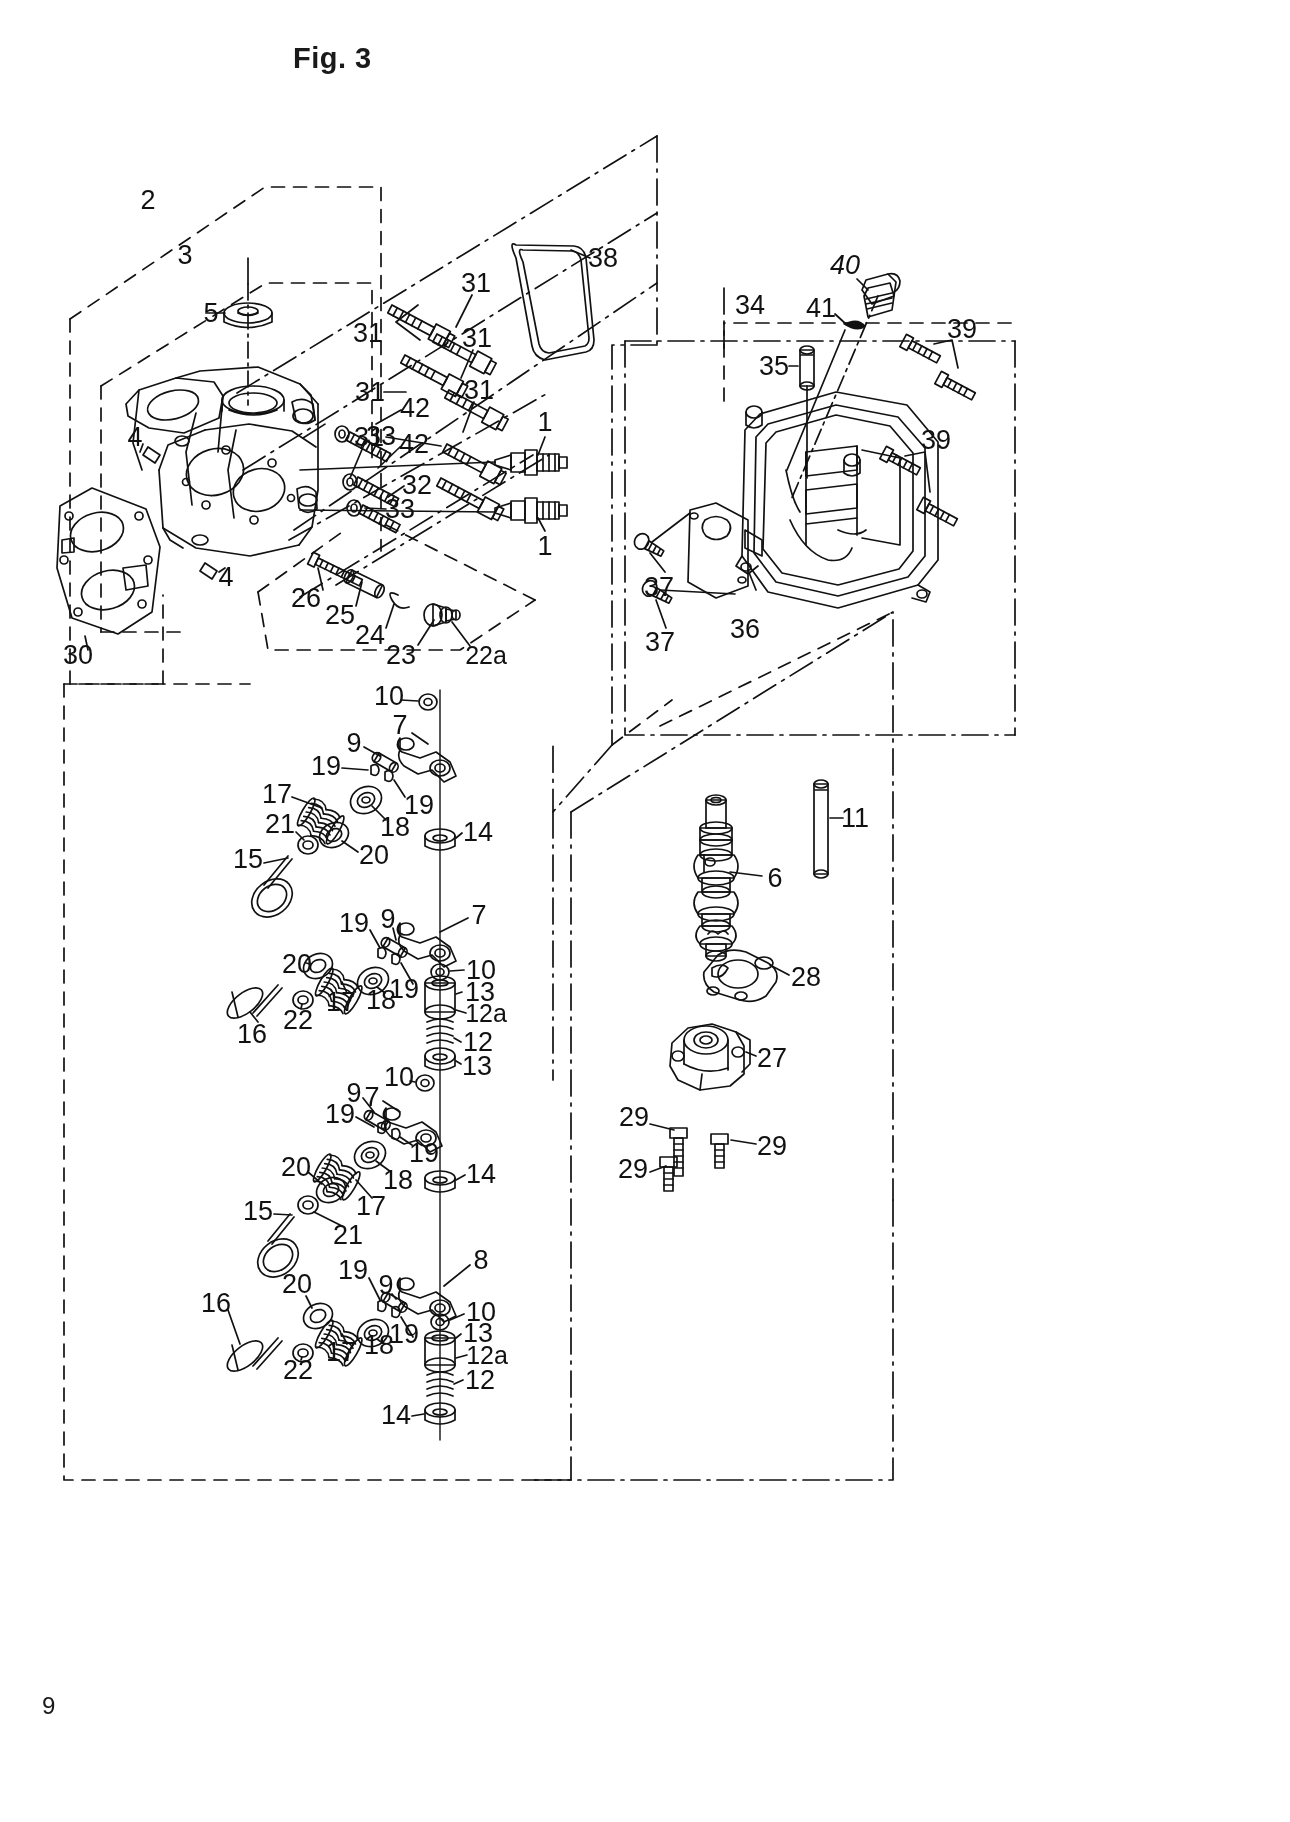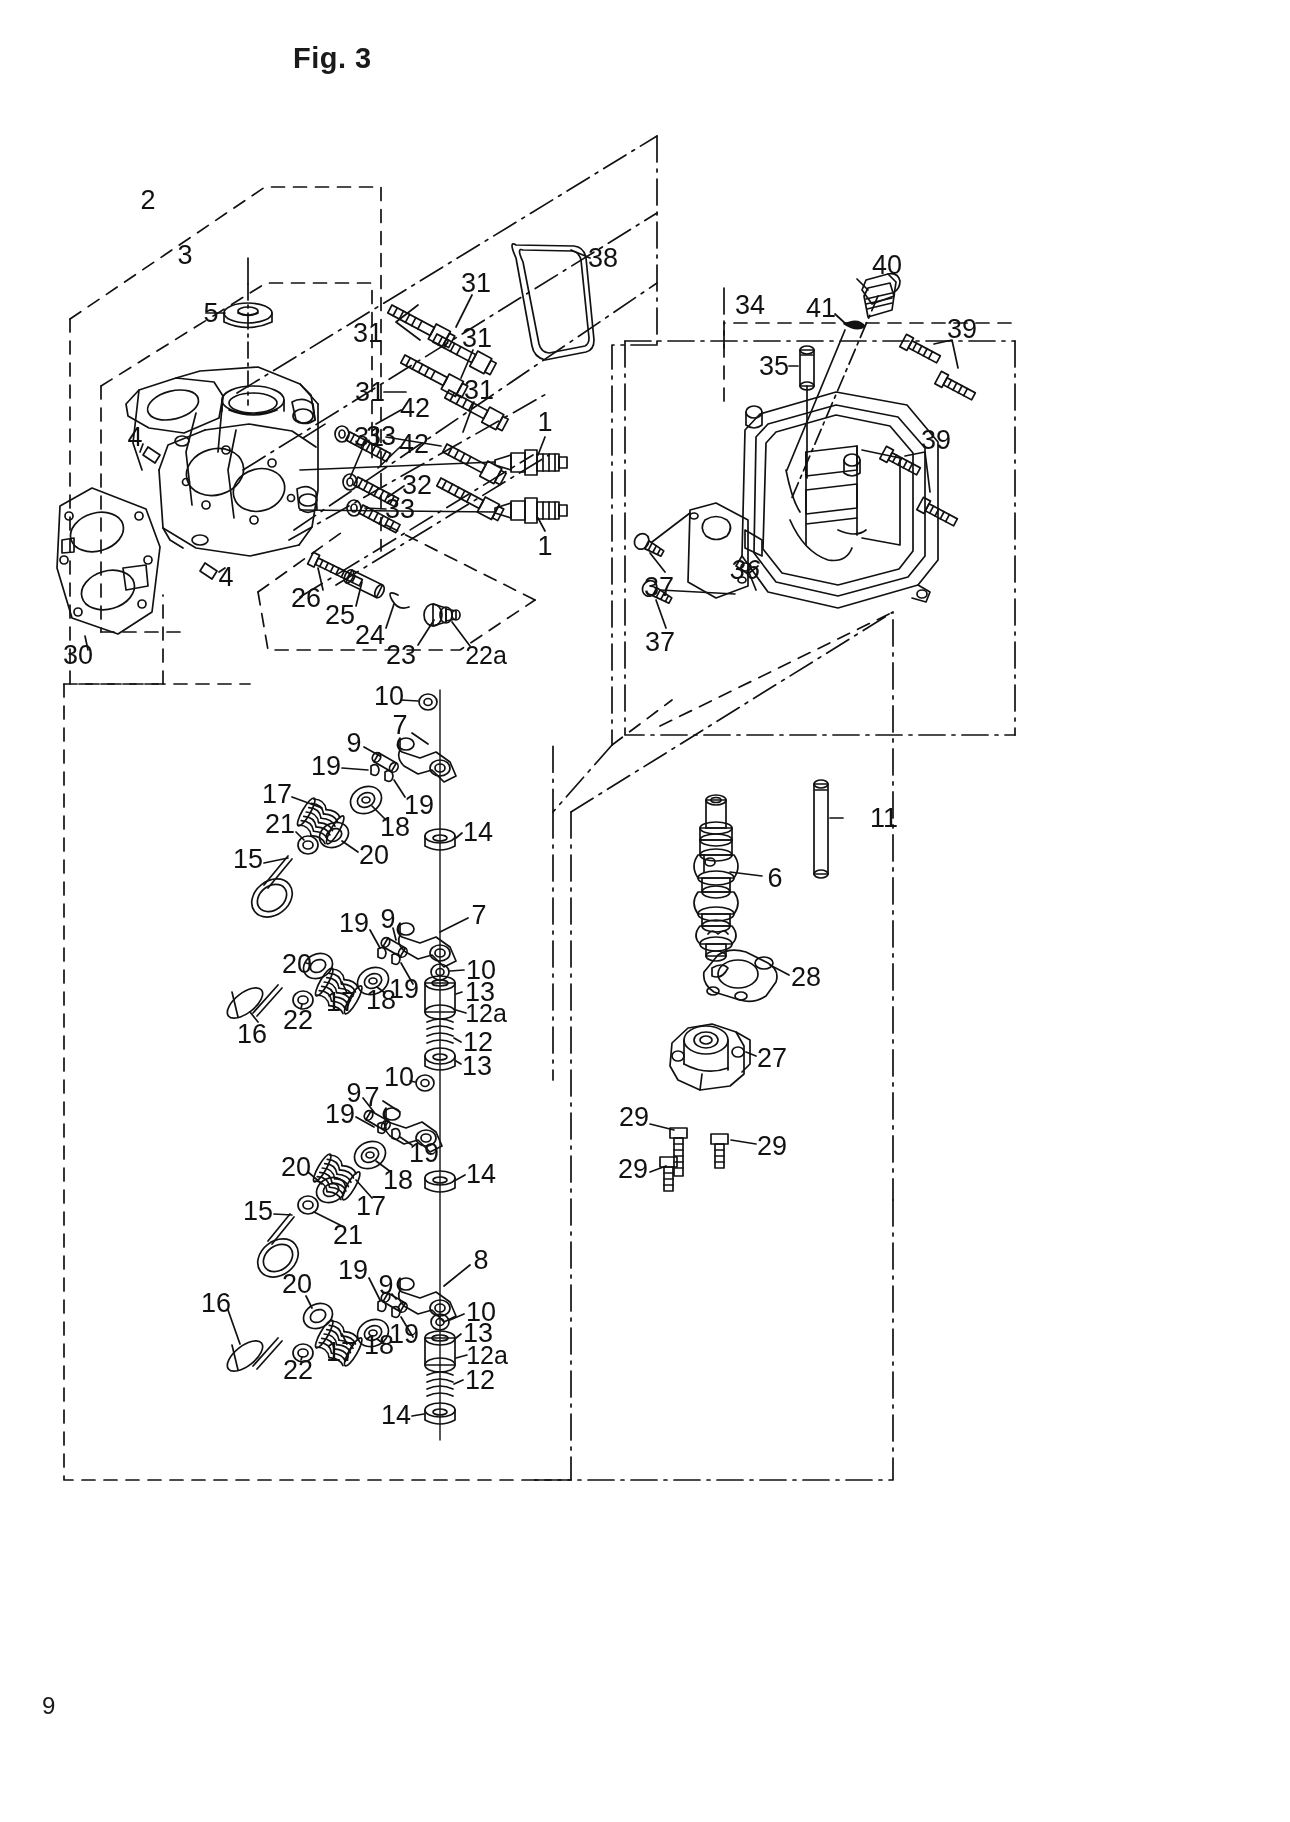--- a/index.html
+++ b/index.html
@@ -783,27 +783,27 @@
       <div class="lbl" style="left: 603px; top: 258px;">38</div>
       <div class="lbl" style="left: 545px; top: 422px;">1</div>
       <div class="lbl" style="left: 545px; top: 546px;">1</div>
       <div class="lbl" style="left: 306px; top: 598px;">26</div>
       <div class="lbl" style="left: 340px; top: 615px;">25</div>
       <div class="lbl" style="left: 370px; top: 635px;">24</div>
       <div class="lbl" style="left: 401px; top: 655px;">23</div>
       <div class="lbl sm" style="left: 486px; top: 655px;">22a</div>
       <div class="lbl" style="left: 750px; top: 305px;">34</div>
       <div class="lbl" style="left: 774px; top: 366px;">35</div>
-      <div class="lbl" style="left: 887px; top: 265px;">40</div>
+      <div class="lbl" style="left: 845px; top: 265px; font-style: italic;">40</div>
       <div class="lbl" style="left: 821px; top: 300px; margin-top: 8px;">41</div>
       <div class="lbl" style="left: 962px; top: 329px;">39</div>
       <div class="lbl" style="left: 936px; top: 440px;">39</div>
       <div class="lbl" style="left: 659px; top: 587px;">37</div>
       <div class="lbl" style="left: 660px; top: 642px;">37</div>
-      <div class="lbl" style="left: 745px; top: 570px; font-style: italic;">36</div>
+      <div class="lbl" style="left: 745px; top: 629px;">36</div>
       <div class="lbl" style="left: 389px; top: 696px;">10</div>
       <div class="lbl" style="left: 400px; top: 725px;">7</div>
       <div class="lbl" style="left: 354px; top: 743px;">9</div>
       <div class="lbl" style="left: 326px; top: 766px;">19</div>
       <div class="lbl" style="left: 419px; top: 805px;">19</div>
       <div class="lbl" style="left: 277px; top: 794px;">17</div>
       <div class="lbl" style="left: 395px; top: 827px;">18</div>
       <div class="lbl" style="left: 280px; top: 824px;">21</div>
       <div class="lbl" style="left: 374px; top: 855px;">20</div>
       <div class="lbl" style="left: 248px; top: 859px;">15</div>
@@ -841,21 +841,21 @@
       <div class="lbl sm" style="left: 487px; top: 1355px;">12a</div>
       <div class="lbl" style="left: 480px; top: 1380px;">12</div>
       <div class="lbl" style="left: 297px; top: 1284px;">20</div>
       <div class="lbl" style="left: 341px; top: 1352px;">17</div>
       <div class="lbl" style="left: 379px; top: 1345px;">18</div>
       <div class="lbl" style="left: 404px; top: 1334px;">19</div>
       <div class="lbl" style="left: 298px; top: 1370px;">22</div>
       <div class="lbl" style="left: 216px; top: 1303px;">16</div>
       <div class="lbl" style="left: 396px; top: 1415px;">14</div>
       <div class="lbl" style="left: 775px; top: 878px;">6</div>
-      <div class="lbl" style="left: 855px; top: 818px; margin-left: 29px;">11</div>
+      <div class="lbl" style="left: 855px; top: 818px;">11</div>
       <div class="lbl" style="left: 806px; top: 977px;">28</div>
       <div class="lbl" style="left: 772px; top: 1058px;">27</div>
       <div class="lbl" style="left: 634px; top: 1117px;">29</div>
       <div class="lbl" style="left: 772px; top: 1146px;">29</div>
       <div class="lbl" style="left: 633px; top: 1169px;">29</div>
     </div>
 
 </div>
 
 </body></html>

